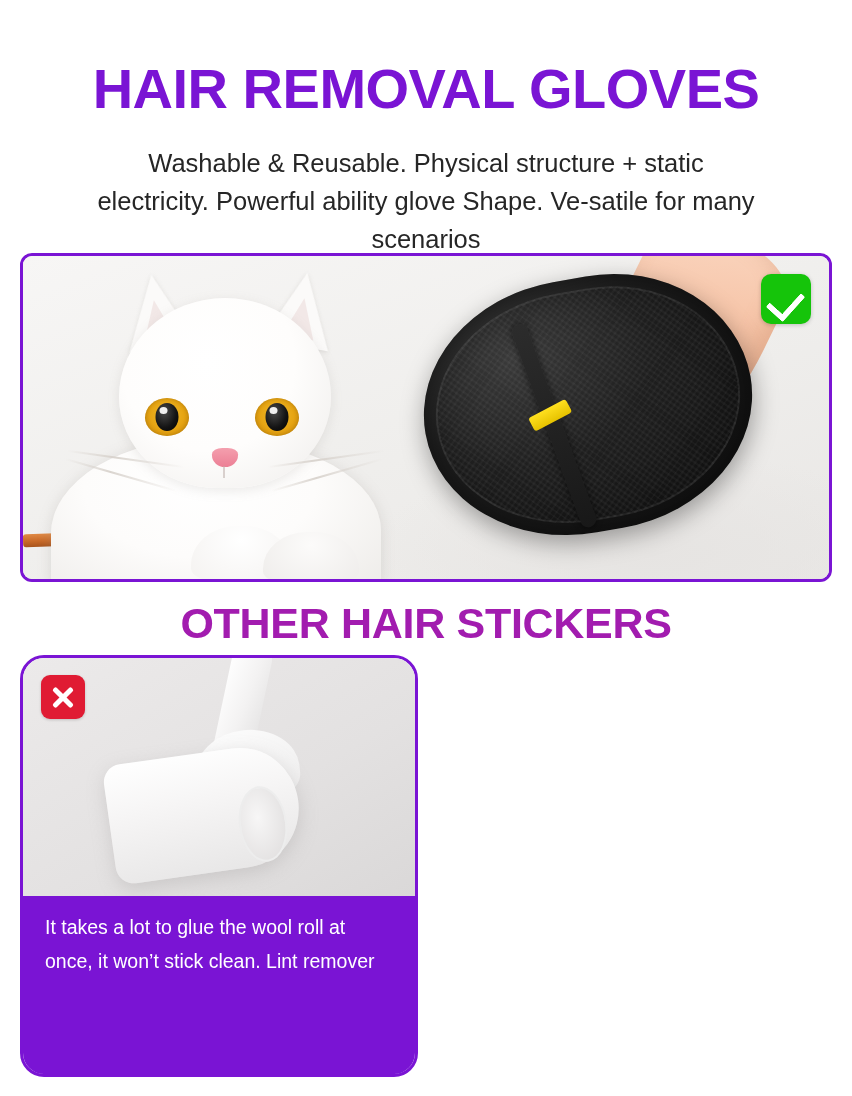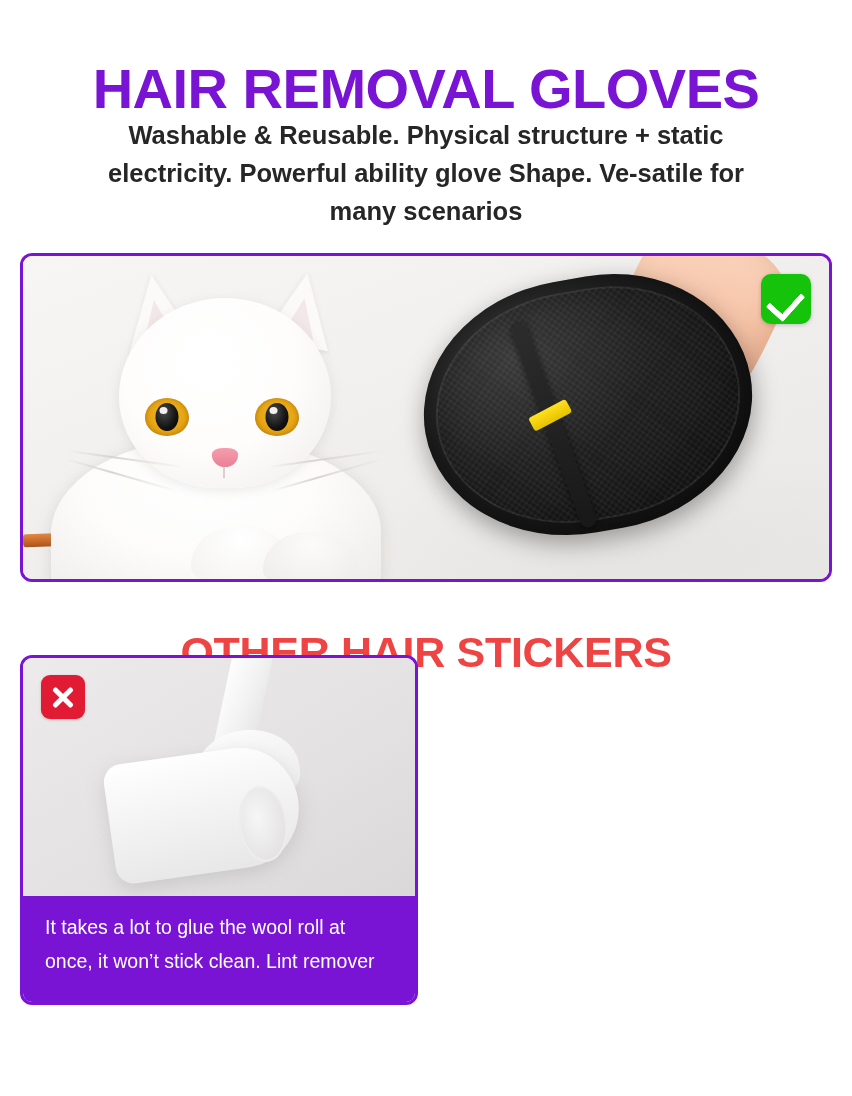--- a/index.html
+++ b/index.html
@@ -25,40 +25,40 @@
     font-size: 56px;
     line-height: 62px;
     font-weight: bold;
     letter-spacing: -0.5px;
     color: #7a14d4;
     font-family: "Liberation Sans", sans-serif;
   }
   .subtitle {
     position: absolute;
     left: 96px;
-    top: 116px;
+    top: 144px;
     width: 660px;
     text-align: center;
     font-size: 25.5px;
     line-height: 38px;
-    font-weight: bold;
+    font-weight: normal;
     color: #262626;
     font-family: "Liberation Sans", sans-serif;
   }
   .section-title {
     position: absolute;
     left: 0;
-    top: 627px;
+    top: 598px;
     width: 852px;
     text-align: center;
     font-size: 43px;
     line-height: 50px;
     font-weight: bold;
     letter-spacing: -0.3px;
-    color: #ef4444;
+    color: #a21caf;
   }
 
   
   .hero-card {
     position: absolute;
     left: 20px;
     top: 253px;
     width: 812px;
     height: 329px;
     box-sizing: border-box;
@@ -208,24 +208,24 @@
     transform: rotate(42deg);
     border-radius: 2px;
   }
 
   
   .cards {
     position: absolute; left: 20px; top: 655px; width: 812px; height: 378px;
     display: flex; justify-content: space-between;
   }
   .card {
-    width: 398px; height: 350px;
+    width: 398px; height: 422px;
     box-sizing: border-box;
     border: 3px solid #7a14d4;
-    border-radius: 12px;
+    border-radius: 24px;
     overflow: hidden;
     display: flex; flex-direction: column;
     background: #ffffff;
   }
   .card-photo {
     position: relative;
     height: 238px;
     overflow: hidden;
     background: linear-gradient(150deg, #eceaea 0%, #e3e1e1 60%, #dad8d8 100%);
   }

